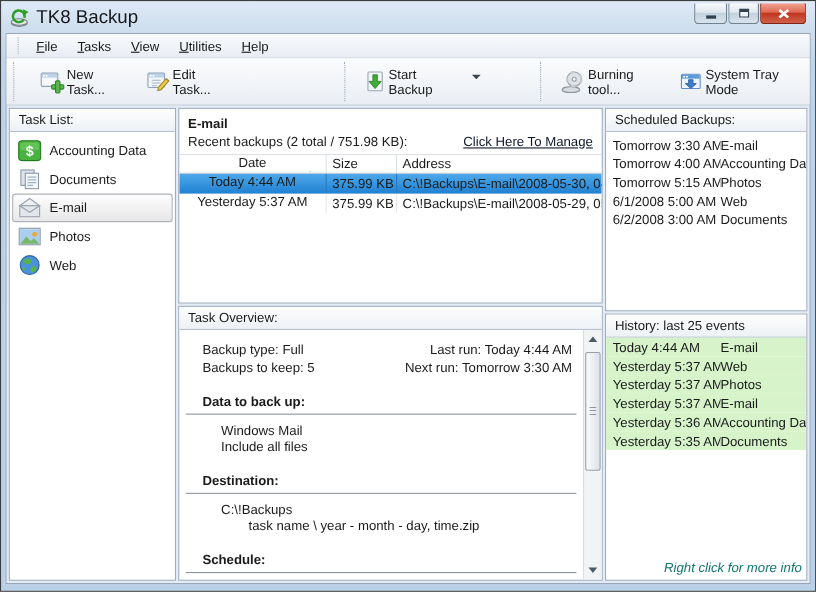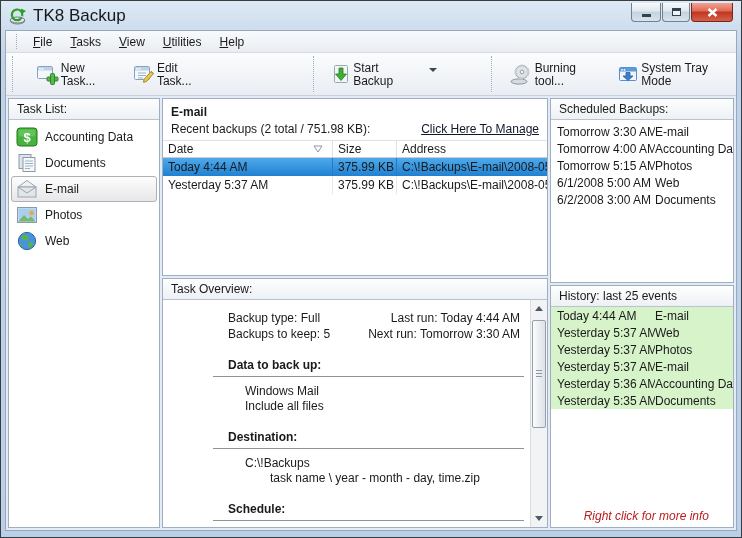--- a/index.html
+++ b/index.html
@@ -58,32 +58,32 @@
 
   .center-col { flex:1; display:flex; flex-direction:column; gap:2px; min-width:0; }
   .recent-panel { height:178px; display:flex; flex-direction:column; }
   .recent-head { padding:6px 8px 4px; }
   .recent-title { font-weight:bold; }
   .recent-sub { display:flex; justify-content:space-between; align-items:center; margin-top:3px; }
   .manage-link { color:#0f172a; text-decoration:underline; white-space:nowrap; }
 
   .tbl-header { display:flex; height:18px; align-items:center; border-top:1px solid #dde2e8; border-bottom:1px solid #c6cdd6; }
   .hcell { display:flex; align-items:center; padding:0 5px; height:100%; border-right:1px solid #dde2e8; overflow:hidden; }
-  .col-date { width:170px; } .col-size { width:64px; } .col-addr { flex:1; border-right:none; }
+  .col-date { width:134px;flex-direction:column; } .col-size { width:64px; } .col-addr { flex:1; border-right:none; }
   .sort-glyph { margin-left:auto; margin-right:4px; }
 
   .trow { display:flex; height:18px; align-items:center; }
   .tcell { display:flex; align-items:center; padding:0 5px; height:100%; border-right:1px solid #e4e8ec;
            white-space:nowrap; overflow:hidden; }
   .trow .col-addr { border-right:none; }
   .trow.selected { background:linear-gradient(#4fa9ea,#2081d2); }
   .trow.selected .tcell { border-right-color:#2a78c2; }
 
   .overview-panel { flex:1; display:flex; flex-direction:column; position:relative; min-height:0; }
-  .ov-body { flex:1; position:relative; overflow:hidden; padding-right:17px;margin-left:44px; }
+  .ov-body { flex:1; position:relative; overflow:hidden; padding-right:17px; }
   .ov-toprow { display:flex; justify-content:space-between; padding:10px 10px 0 21px; line-height:16px; }
   .ov-right { text-align:right; }
   .ov-heading { font-weight:bold; margin:16px 6px 0 21px; }
   .ov-rule { border-top:1px solid #8d949c; margin:4px 6px 7px 6px; }
   .ov-line { margin-left:38px; line-height:15px; }
   .ov-line.indent2 { margin-left:63px; }
 
   
   .sb { position:absolute; top:0; bottom:0; right:0; width:17px; background:#f2f3f5; border-left:1px solid #d9dde2; }
   .sb-btn { height:17px; display:flex; align-items:center; justify-content:center; }
@@ -95,21 +95,21 @@
   .sb-grip { position:absolute; left:3px; right:3px; top:50%; margin-top:-4px; height:8px;
              background:repeating-linear-gradient(#8e98a4 0 1px, transparent 1px 3px); }
 
   .right-col { width:184px; display:flex; flex-direction:column; gap:2px; }
   .sched-panel { height:185px; display:flex; flex-direction:column; }
   .hist-panel { flex:1; display:flex; flex-direction:column; position:relative; }
   .evt-row { display:flex; height:17px; align-items:center; padding-left:6px; }
   .evt-time { width:98px; flex:0 0 auto; white-space:nowrap; overflow:hidden; }
   .evt-task { flex:1; white-space:nowrap; overflow:hidden; }
   .hist-panel .evt-row { background:#d6f3c9; }
-  .hist-footer { position:absolute; right:24px; bottom:4px; font-style:italic; color:#b91c1c; font-size:12px; }
+  .hist-footer { position:absolute; right:4px; bottom:4px; font-style:italic; color:#0f766e; font-size:12px; }
 
   svg { display:block; }
 </style>
 </head>
 <body>
 
 <div class="window">
 
   <div class="titlebar">
     <svg class="app-icon" viewBox="0 0 18 18">

